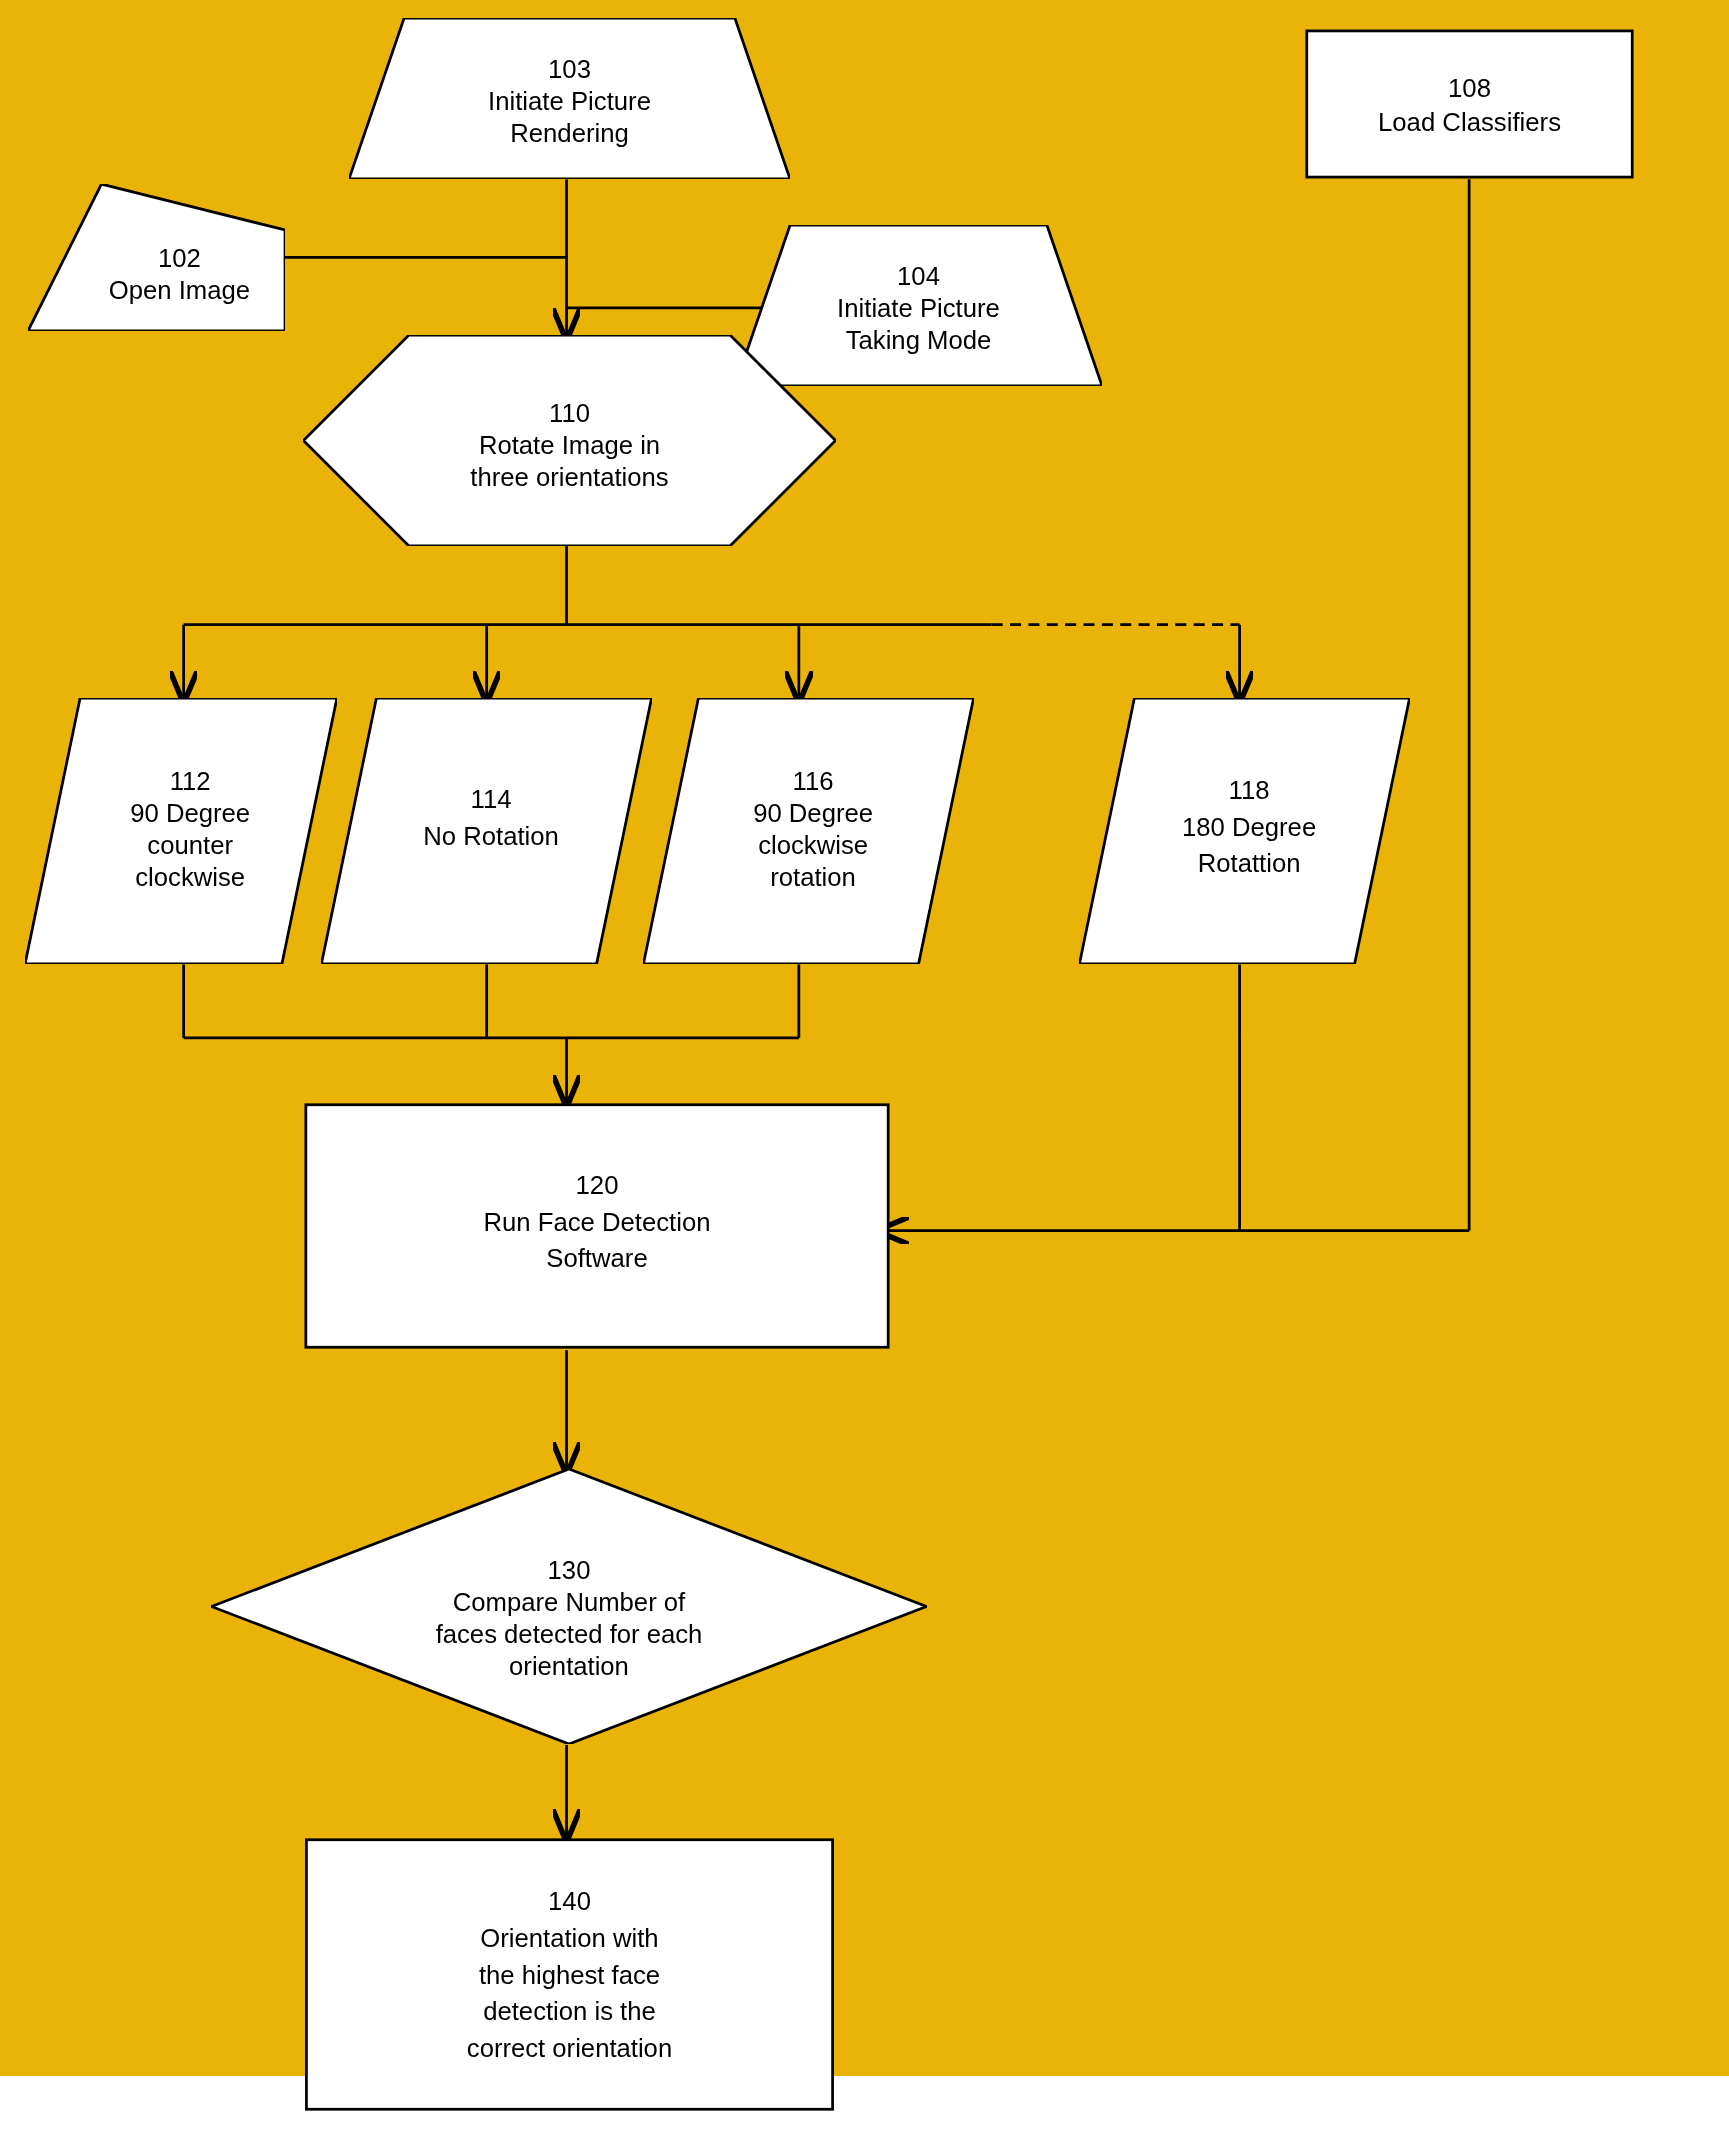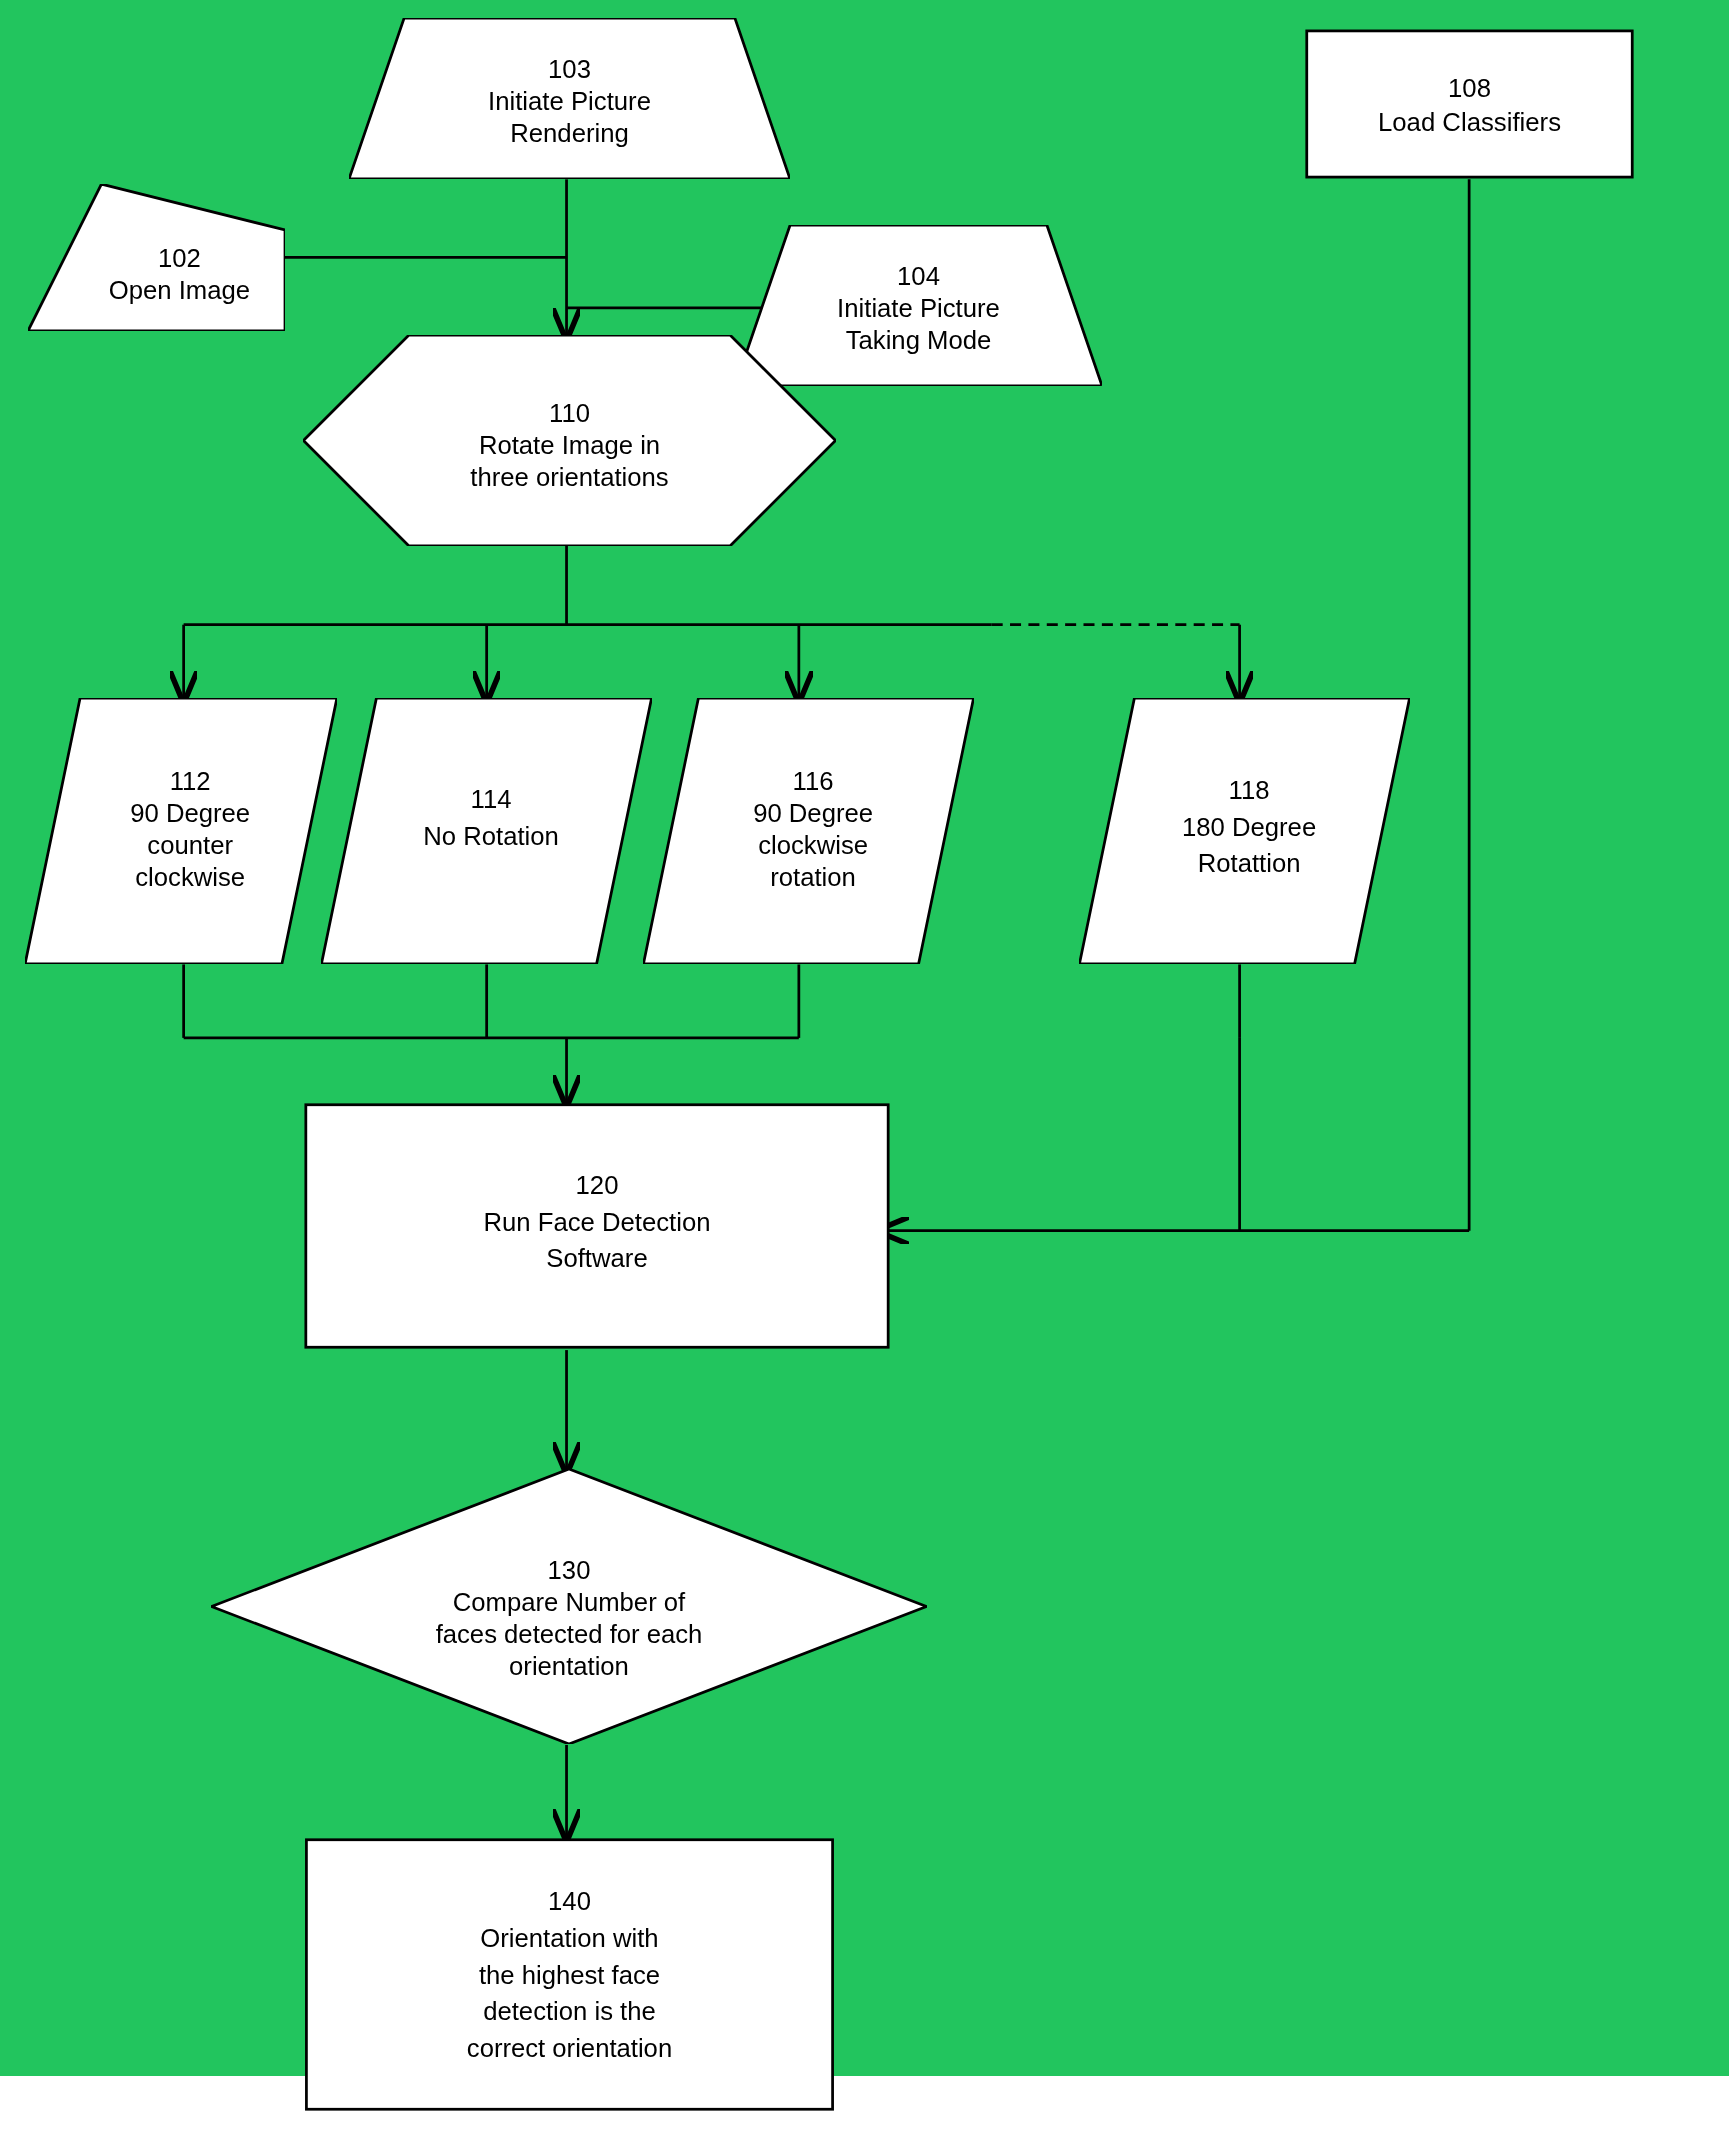--- a/index.html
+++ b/index.html
@@ -7,21 +7,21 @@
       background: #fff;
       font-family: Arial, sans-serif;
       width: 1729px;
       min-height: 2152px;
       position: relative;
     }
     .diagram-container {
       position: relative;
       width: 1729px;
       height: 2076px;
-      background: #22c55e;
+      background: #eab308;
     }
     
     .connector-svg {
       position: absolute;
       top: 0;
       left: 0;
       width: 1729px;
       height: 2152px;
       pointer-events: none;
     }

